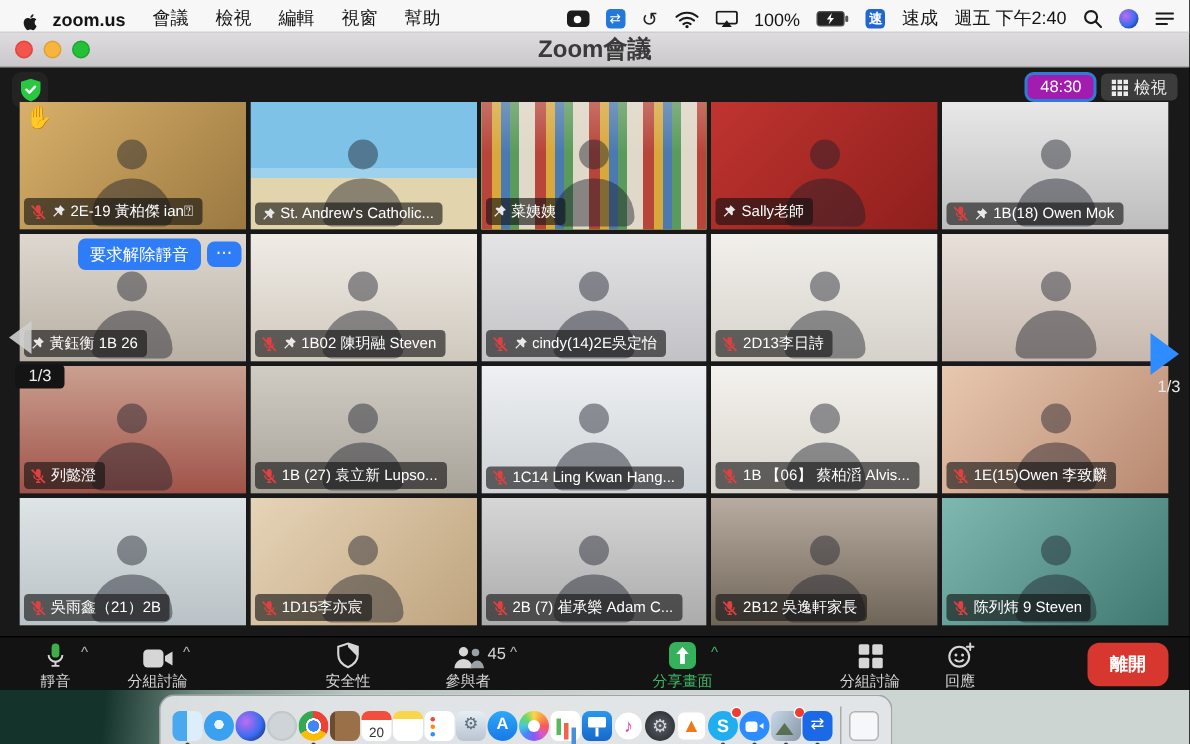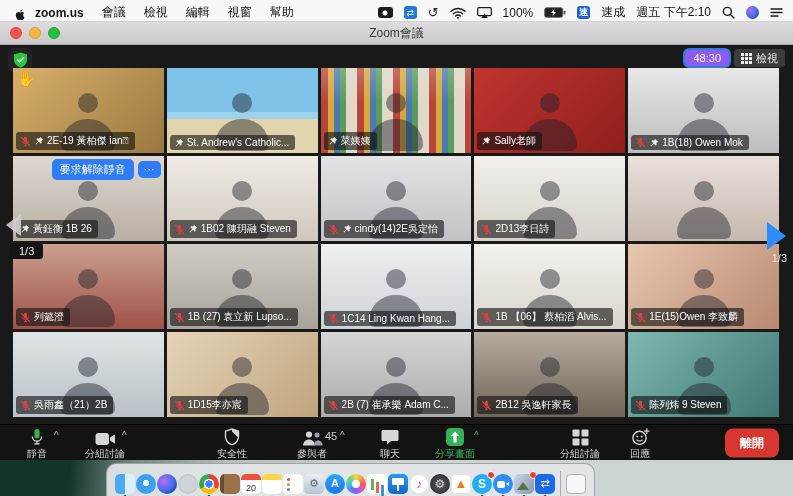--- a/index.html
+++ b/index.html
@@ -25,32 +25,32 @@
   .ime-badge{width:13px;height:13px;background:#1f66d0;border-radius:3px;color:#fff;font-size:9px;
     display:flex;align-items:center;justify-content:center;font-weight:bold;}
   .siri-ico{width:13px;height:13px;border-radius:50%;
     background:radial-gradient(circle at 35% 35%,#c06cf0,#3a6cf0 55%,#0a1e50);}
   #clock-label{font-size:12px;}
 
   
   #titlebar{position:absolute;left:0;top:22px;width:100%;height:22px;
     background:linear-gradient(#dedcde,#cac8ca);border-bottom:1px solid #a8a6a8;
     display:flex;align-items:center;justify-content:center;z-index:40;}
-  #title-text{font-size:12px;font-weight:normal;color:#3a3a3a;}
+  #title-text{font-size:16px;font-weight:bold;color:#3a3a3a;}
   .lights{position:absolute;left:10px;top:5px;display:flex;gap:7px;}
   .light{width:12px;height:12px;border-radius:50%;}
   .light.red{background:#f5544d;border:1px solid #e0443e;box-sizing:border-box;}
   .light.yellow{background:#f6b53d;border:1px solid #dfa133;box-sizing:border-box;}
   .light.green{background:#24c138;border:1px solid #1ca62f;box-sizing:border-box;}
 
   
   #meeting{position:absolute;left:0;top:44px;width:100%;height:380px;background:#191919;}
   #shield-btn{position:absolute;left:8px;top:4px;width:24px;height:24px;background:#232323;border-radius:6px;
     display:flex;align-items:center;justify-content:center;}
-  #timer-box{position:absolute;right:62px;top:4px;height:16px;padding:0 8px;background:#8b5cf6;
+  #timer-box{position:absolute;right:62px;top:4px;height:16px;padding:0 8px;background:#a21caf;
     border:2px solid #2d7dd2;border-radius:6px;color:#fff;font-size:11px;display:flex;align-items:center;}
   #view-btn{position:absolute;right:8px;top:5px;height:18px;padding:0 7px;background:#3c3c3c;border-radius:4px;
     color:#ececec;font-size:11px;display:flex;align-items:center;gap:4px;}
 
   #video-grid{position:absolute;left:13px;top:24px;width:766px;height:349px;display:grid;
     grid-template-columns:repeat(5,1fr);grid-template-rows:repeat(4,1fr);gap:3px;}
   .tile{position:relative;overflow:hidden;background:#333;}
   .tile.active{outline:2px solid #c9d84c;outline-offset:-2px;}
   .tile-video{position:absolute;inset:0;}
   .sil{position:absolute;left:50%;bottom:8px;width:60px;height:36px;transform:translateX(-50%);}
@@ -180,21 +180,21 @@
       <span id="battery-label">100%</span>
       <span class="mb-ico">
         <svg width="22" height="11" viewBox="0 0 22 11">
             <rect x="0.7" y="0.7" width="18" height="9.6" rx="2" fill="#222" stroke="#555" stroke-width="0.8"></rect>
             <rect x="19.5" y="3.4" width="2" height="4.2" rx="1" fill="#555"></rect>
             <path d="M10.5 1.6L7.2 6h2.2l-1 3.4L12 5H9.8z" fill="#fff"></path>
           </svg>
       </span>
       <span class="mb-ico ime-badge">速</span>
       <span>速成</span>
-      <span id="clock-label">週五 下午2:10</span>
+      <span id="clock-label">週五 下午2:40</span>
       <span class="mb-ico">
         <svg width="13" height="13" viewBox="0 0 13 13">
             <circle cx="5.4" cy="5.4" r="4" fill="none" stroke="#1a1a1a" stroke-width="1.4"></circle>
             <line x1="8.4" y1="8.4" x2="12" y2="12" stroke="#1a1a1a" stroke-width="1.4" stroke-linecap="round"></line>
           </svg>
       </span>
       <span class="mb-ico siri-ico"></span>
       <span class="mb-ico">
         <svg width="13" height="11" viewBox="0 0 13 11">
             <g stroke="#1a1a1a" stroke-width="1.3" stroke-linecap="round">
@@ -630,28 +630,20 @@
             <circle cx="8" cy="4.5" r="3.1" fill="#d6d6d6"></circle>
             <path d="M2 15.5c0-3.4 2.7-6.1 6-6.1s6 2.7 6 6.1z" fill="#d6d6d6"></path>
             <circle cx="16" cy="5" r="2.5" fill="#9aa0a6"></circle>
             <path d="M12.6 15.5c.4-3 2.2-5.2 4.6-5.2 2.3 0 4.1 2.2 4.5 5.2z" fill="#9aa0a6"></path>
           </svg>
       </span>
       <span class="tb-count">45</span>
       <span class="tb-caret" style="left:calc(50% + 28px)">^</span>
       <span class="tb-label">參與者</span>
     </div>
-    <div class="tb-item" style="left:354px">
-      <span class="tb-icon">
-        <svg width="18" height="17" viewBox="0 0 18 17">
-            <path d="M2 1h14a1.5 1.5 0 0 1 1.5 1.5v8A1.5 1.5 0 0 1 16 12h-6l-4 3.8V12H2A1.5 1.5 0 0 1 .5 10.5v-8A1.5 1.5 0 0 1 2 1z" fill="#d6d6d6"></path>
-          </svg>
-      </span>
-      <span class="tb-label">聊天</span>
-    </div>
     <div class="tb-item share" style="left:419px">
       <span class="tb-icon">
         <svg width="18" height="18" viewBox="0 0 18 18">
             <rect width="18" height="18" rx="4.5" fill="#35b15c"></rect>
             <path d="M9 3.4l4.2 4.6h-2.6v6.6H7.4V8H4.8z" fill="#fff"></path>
           </svg>
       </span>
       <span class="tb-caret">^</span>
       <span class="tb-label">分享畫面</span>
     </div>

